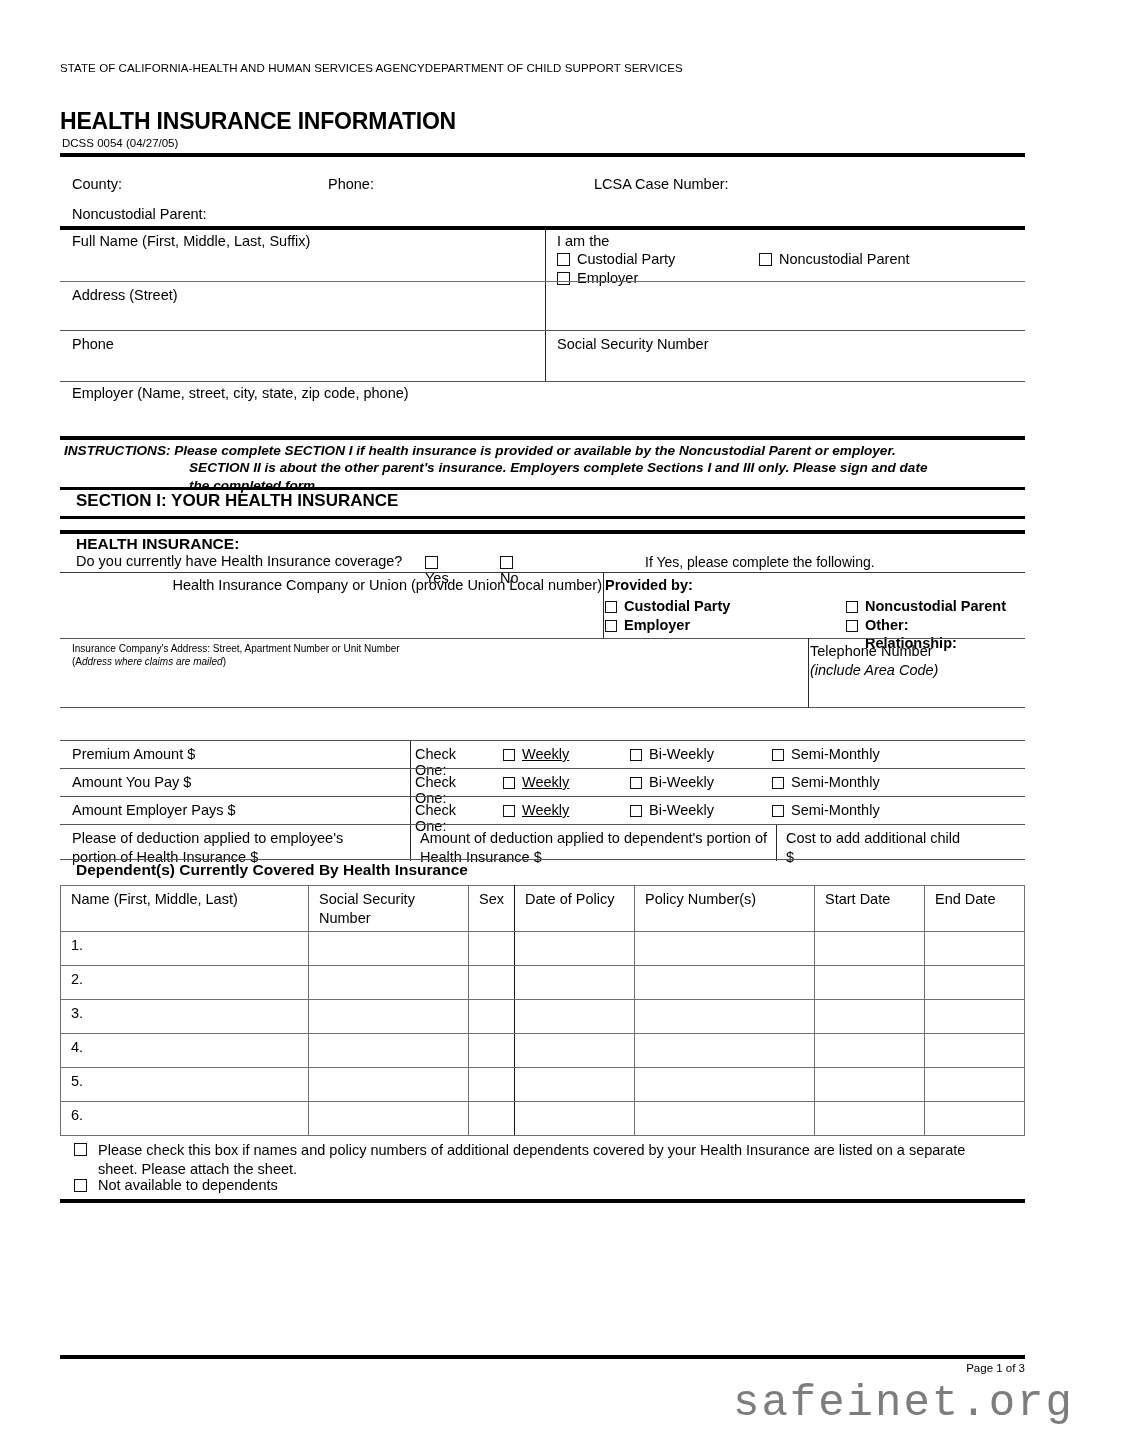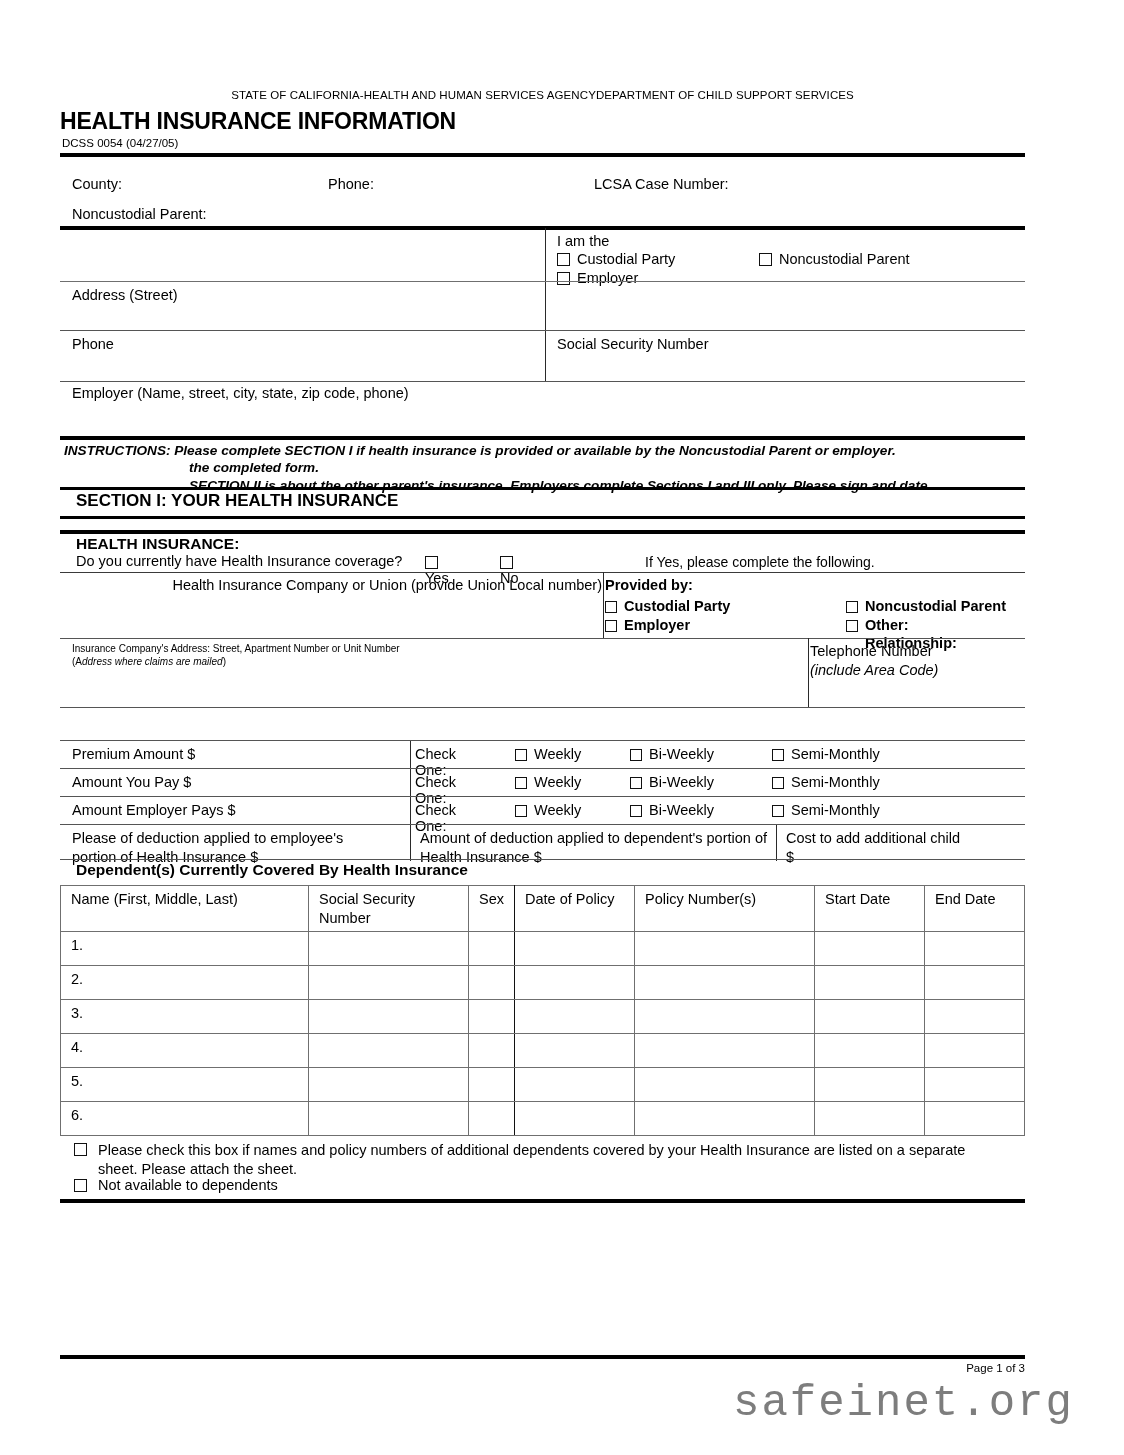--- a/index.html
+++ b/index.html
@@ -7,22 +7,22 @@
   body {
     width:1124px; height:1455px;
     font-family:"Liberation Sans", sans-serif;
     color:#000; position:relative;
   }
   .page { position:relative; width:1124px; height:1455px; padding:0; }
 
   
   .agency-row {
     position:absolute; left:60px; top:62px; width:965px;
-    display:flex; justify-content:center;
-    font-size:11.5px; letter-spacing:.1px;margin-top:27px;
+    display:flex; justify-content:flex-start;
+    font-size:11.5px; letter-spacing:.1px;
   }
   .doc-title {
     position:absolute; left:60px; top:108px;
     font-size:23px; font-weight:bold; letter-spacing:-.2px;
   }
   .doc-number {
     position:absolute; left:62px; top:137px; font-size:11.5px;
   }
   .hdr-rule { position:absolute; left:60px; top:153px; width:965px; height:0; border-top:4px solid #000; }
 
@@ -91,21 +91,21 @@
   .city-row { position:absolute; left:60px; top:707px; width:965px; }
   .city-row .t { position:absolute; top:4px; font-size:14.5px; }
   .city-row .vl { position:absolute; left:638px; top:0; height:33px; border-left:1px solid #2a2a2a; }
 
   
   .prem { position:absolute; left:60px; width:965px; }
   .prem .lab { position:absolute; left:12px; top:5px; font-size:14.5px; }
   .prem .chk { position:absolute; left:355px; top:5px; font-size:14.5px; }
   .prem .vl { position:absolute; left:350px; top:0; height:27px; border-left:1px solid #2a2a2a; }
   .prem .c-one { position:absolute; left:0; }
-  .prem .o1 { position:absolute; left:100px; white-space:nowrap; }
+  .prem .o1 { position:absolute; left:88px; white-space:nowrap;text-decoration:underline; }
   .prem .o2 { position:absolute; left:215px; white-space:nowrap; }
   .prem .o3 { position:absolute; left:357px; white-space:nowrap; }
 
   .ded-row { position:absolute; left:60px; width:965px; }
   .ded-row .c { position:absolute; top:4px; font-size:14.5px; line-height:1.3; }
   .ded-row .vl { position:absolute; top:0; height:36px; border-left:1px solid #2a2a2a; }
 
   .dep-title { position:absolute; left:76px; font-size:15.5px; font-weight:bold; }
 
   
@@ -159,20 +159,21 @@
   <div class="county-line">
     <span class="c1">County:</span>
     <span class="c2">Phone:</span>
     <span class="c3">LCSA Case Number:</span>
   </div>
   <div class="ncp-line">Noncustodial Parent:</div>
 
   <div class="box-top-rule"></div>
 
   <div class="idrow" style="position:absolute;left:60px;top:228px;width:965px;height:60px;">
+    <div class="left">Full Name (First, Middle, Last, Suffix)</div>
     <div class="right">
       <div>I am the</div>
       <div style="position:relative;margin-top:2px;">
         <span style="position:absolute;left:0;top:0;white-space:nowrap;">
           <span class="cb"></span><span>Custodial Party</span>
         </span>
         <span style="position:absolute;left:202px;top:0;white-space:nowrap;">
           <span class="cb"></span><span>Noncustodial Parent</span>
         </span>
         <span style="position:absolute;left:0;top:19px;white-space:nowrap;">
@@ -196,22 +197,22 @@
     <div class="vline" style="top:0;height:50px;"></div>
   </div>
   <div style="position:absolute;left:60px;top:381px;width:965px;height:0;border-top:1.4px solid #555;"></div>
 
   <div style="position:absolute;left:72px;top:385px;font-size:14.5px;">Employer (Name, street, city, state, zip code, phone)</div>
 
   <div class="instr-rule-top"></div>
   <div class="instructions">
     <span class="lbl">INSTRUCTIONS:</span>
     <span class="body">Please complete SECTION I if health insurance is provided or available by the Noncustodial Parent or employer.</span>
+    <span class="ind">SECTION II is about the other parent's insurance. Employers complete Sections I and III only. Please sign and date</span>
     <span class="ind">the completed form.</span>
-    <span class="ind">SECTION II is about the other parent's insurance. Employers complete Sections I and III only. Please sign and date</span>
   </div>
   <div class="instr-rule-bot"></div>
 
   <div class="section-title">SECTION I:  YOUR HEALTH INSURANCE</div>
   <div class="section-rule"></div>
 
   <div class="hi-rule-top"></div>
   <div class="hi-title">HEALTH INSURANCE:</div>
   <div class="hi-q">
     <span>Do you currently have Health Insurance coverage?</span>

